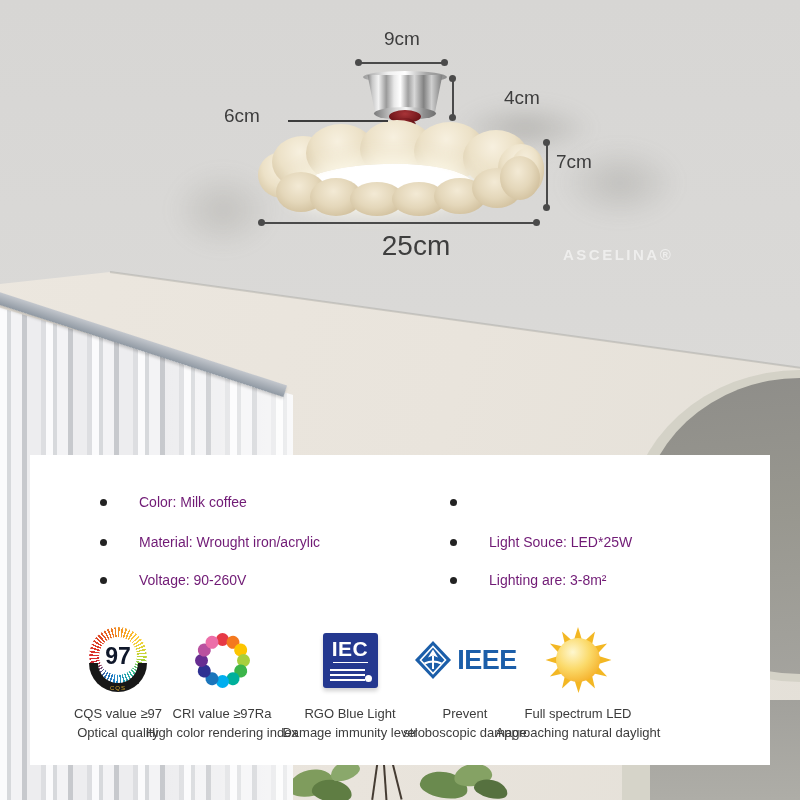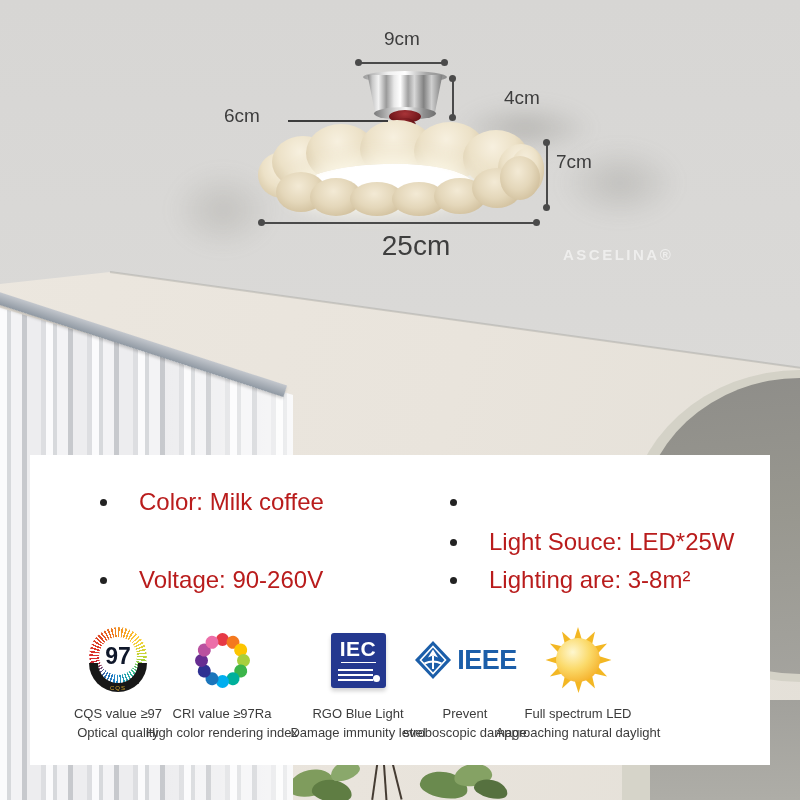--- a/index.html
+++ b/index.html
@@ -70,21 +70,21 @@
   .dline{position:absolute;background:#4a4a4a;z-index:5;}
   .ddot{position:absolute;width:7px;height:7px;border-radius:50%;background:#4a4a4a;z-index:5;}
   .dim-label{position:absolute;color:#3e3e3e;font-size:19px;z-index:5;letter-spacing:0;}
   .watermark{position:absolute;left:563px;top:246px;z-index:5;font-size:15px;font-weight:bold;
         letter-spacing:2.5px;color:rgba(255,255,255,.55);}
 
   
   .panel{position:absolute;left:30px;top:455px;width:740px;height:310px;background:#fff;z-index:10;}
   .spec-row{position:absolute;display:flex;align-items:center;height:28px;}
   .spec-row .bullet{width:7px;height:7px;border-radius:50%;background:#222;margin-right:32px;flex:none;}
-  .spec-row .spec-text{font-size:24px;color:#b91c1c;white-space:nowrap;}
+  .spec-row .spec-text{font-size:14px;color:#701a75;white-space:nowrap;}
   .cl{left:70px;} .cr{left:420px;}
   .r1{top:33px;} .r2{top:73px;} .r3{top:111px;}
 
   
   .cert{position:absolute;top:165px;width:210px;transform:translateX(-50%);
         display:flex;flex-direction:column;align-items:center;}
   .icon-box{height:80px;display:flex;align-items:center;justify-content:center;}
   .cap1{margin-top:6px;font-size:13px;color:#3c3c3c;white-space:nowrap;}
   .cap2{margin-top:4px;font-size:13px;color:#3c3c3c;white-space:nowrap;}
 
@@ -227,20 +227,24 @@
     <span class="ddot" style="left:533px;top:219px;"></span>
 
   <div class="watermark">ASCELINA®</div>
 
   <div class="panel">
 
     <div class="spec-row cl r1">
       <span class="bullet"></span>
       <span class="spec-text">Color: Milk coffee</span>
     </div>
+    <div class="spec-row cl r2">
+      <span class="bullet"></span>
+      <span class="spec-text">Material: Wrought iron/acrylic</span>
+    </div>
     <div class="spec-row cl r3">
       <span class="bullet"></span>
       <span class="spec-text">Voltage: 90-260V</span>
     </div>
     <div class="spec-row cr r1">
       <span class="bullet"></span>
     </div>
     <div class="spec-row cr r2">
       <span class="bullet"></span>
       <span class="spec-text">Light Souce: LED*25W</span>
@@ -279,21 +283,21 @@
             <span class="wdot"></span>
           <span class="wdot"></span>
             <span class="wdot"></span>
             <span class="wdot"></span>
         </div>
       </div>
       <div class="cap1">CRI value ≥97Ra</div>
       <div class="cap2">High color rendering index</div>
     </div>
 
-    <div class="cert" style="left:328px;">
+    <div class="cert" style="left:320px;">
       <div class="icon-box">
         <div class="iec">
           <div class="iec-text">IEC</div>
           <div class="iec-underline"></div>
           <div class="iec-line il1"></div>
           <div class="iec-line il2"></div>
           <div class="iec-line il3"></div>
           <div class="iec-dot"></div>
         </div>
       </div>

